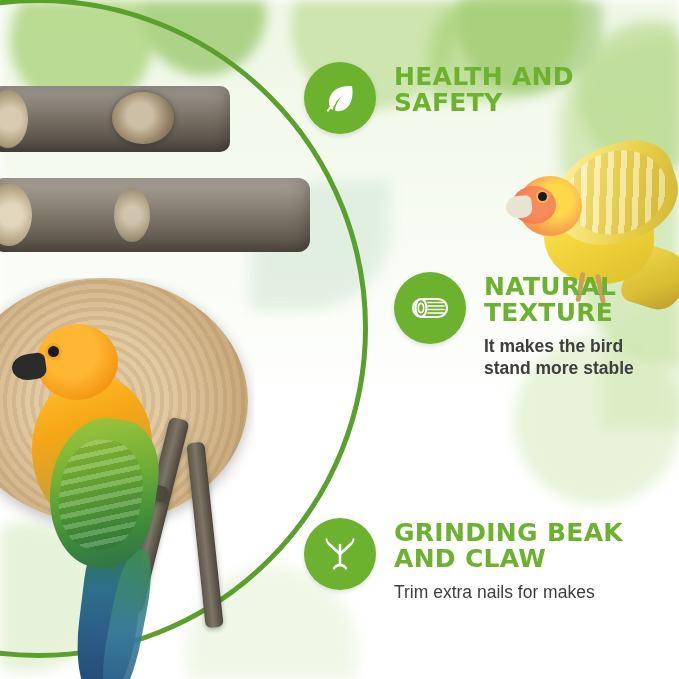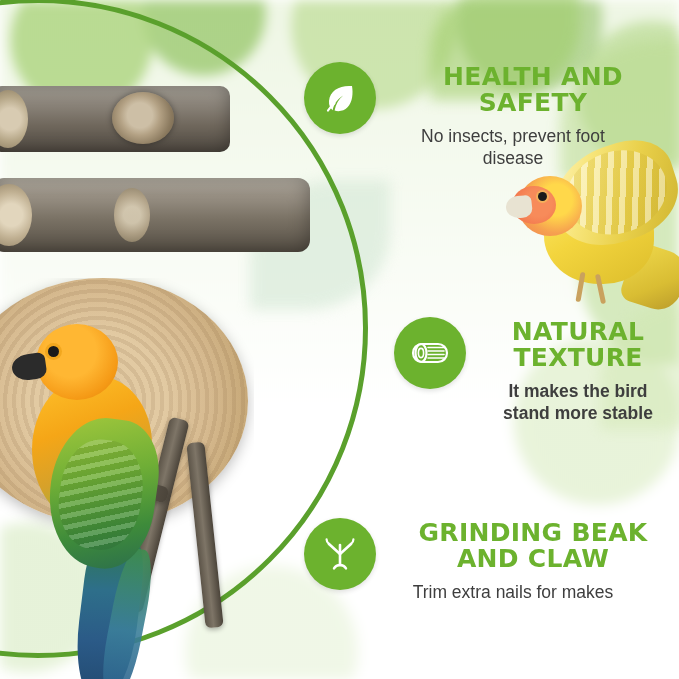--- a/index.html
+++ b/index.html
@@ -201,32 +201,32 @@
   .pr-legs i:nth-child(2){left:26px;top:2px;transform:rotate(-12deg);}
 
   
   .feature{
     position:absolute;
     display:flex;
     align-items:flex-start;
     gap:18px;
   }
   .f1{left:304px;top:62px;width:368px;}
-  .f2{left:394px;top:272px;width:278px;margin-top:45px;}
+  .f2{left:394px;top:272px;width:278px;}
   .f3{left:304px;top:518px;width:368px;}
 
   .badge{
     flex:0 0 auto;
     width:72px;height:72px;border-radius:50%;
     background:#6cb22e;
     display:flex;align-items:center;justify-content:center;
     box-shadow:0 2px 5px rgba(0,0,0,.12);
   }
   .badge svg{display:block;}
-  .f-text{padding-top:2px;text-align:center;}
+  .f-text{padding-top:2px;}
   .f-title{
     font-family:"DejaVu Sans", sans-serif;
     font-weight:bold;
     color:#6cb22e;
     font-size:25px;
     line-height:1.05;
     letter-spacing:.3px;
     margin:0 0 8px 0;
   }
   .f-desc{
@@ -295,21 +295,20 @@
 
   <div class="feature f1">
     <div class="badge">
       <svg width="42" height="42" viewBox="0 0 42 42" aria-hidden="true">
         <path d="M33 9C21 8 11 13 10 24c-.4 4.2 1.4 7.4 3.6 9.2 1.2-5.6 4.6-11 10.6-14.6-4.6 3.8-7.4 8.8-8.6 14.9 4.3 1.6 9.6.3 12.9-3.2C33.6 25.3 34.2 16 33 9z" fill="#ffffff"></path>
         <path d="M9 33.5c1.6-2.6 3.8-5 6.4-7" stroke="#ffffff" stroke-width="2.2" fill="none" stroke-linecap="round"></path>
       </svg>
     </div>
     <div class="f-text">
       <p class="f-title">HEALTH AND SAFETY</p>
-      <p class="f-desc">No insects, prevent foot disease</p>
     </div>
   </div>
 
   <div class="feature f2">
     <div class="badge">
       <svg width="44" height="44" viewBox="0 0 44 44" aria-hidden="true">
         <rect x="5" y="13" width="34" height="18" rx="9" fill="none" stroke="#ffffff" stroke-width="2.2"></rect>
         <ellipse cx="13" cy="22" rx="5.5" ry="9" fill="none" stroke="#ffffff" stroke-width="2.2"></ellipse>
         <ellipse cx="13" cy="22" rx="2.6" ry="4.6" fill="none" stroke="#ffffff" stroke-width="1.6"></ellipse>
         <path d="M20 16.5h16M20 20h16M20 23.5h16M20 27h16" stroke="#ffffff" stroke-width="1.6" stroke-linecap="round"></path>

